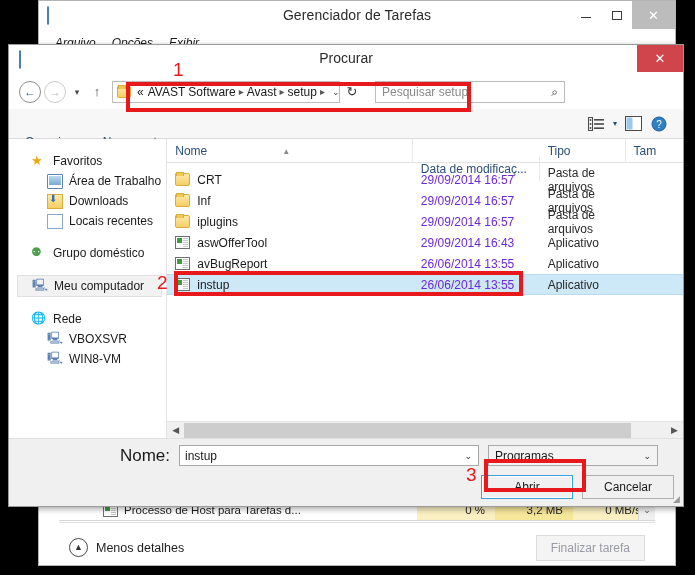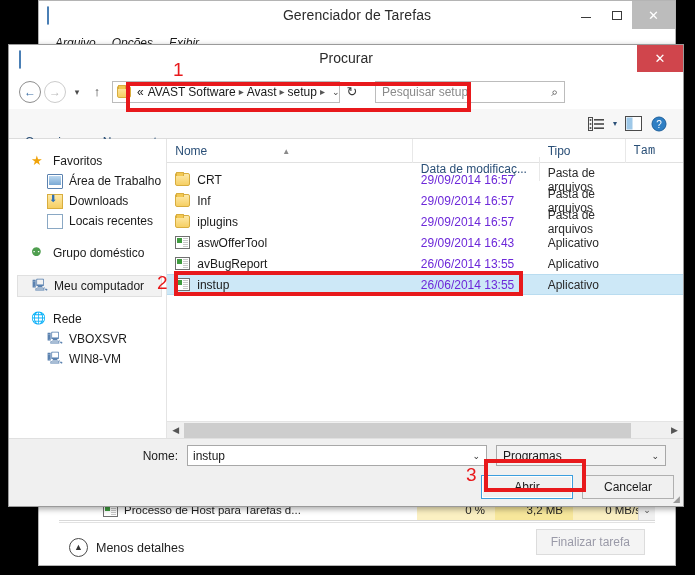--- a/index.html
+++ b/index.html
@@ -124,21 +124,21 @@
     font-size: 12.5px; color: #1f1f1f;
     padding-left: 10px;
   }
   .circ-chevron {
     width: 19px; height: 19px; border-radius: 50%;
     border: 1.3px solid #4a4a4a;
     display: flex; align-items: center; justify-content: center;
     font-size: 9px; color: #333; line-height: 1;
   }
   .tm-endtask {
-    position: absolute; right: 10px; top: 6px;
+    position: absolute; right: 10px; top: 12px;
     padding: 5px 14px;
     font-size: 12px;
     color: #9a9aa8;
     background: #f4f4f4;
     border: 1px solid #dcdcdc;
   }
 
   
   .dlg {
     position: absolute;
@@ -301,21 +301,21 @@
     height: 24px; line-height: 24px;
     padding-left: 8px;
     border-right: 1px solid #e8e8e8;
     position: relative;
     overflow: hidden;
     white-space: nowrap;
   }
   .ch-name { width: 258px; }
   .ch-date { width: 133px; margin-top: 37px; }
   .ch-type { width: 90px; }
-  .ch-size { width: 60px; border-right: none !important; font-family: Liberation Mono, monospace; }
+  .ch-size { width: 60px; border-right: none !important; }
   .sort-caret {
     position: absolute; left: 115px; top: 1px;
     font-size: 8px; color: #8a8a8a;
   }
   .file-row {
     display: flex; height: 21px; align-items: center;
     font-size: 12px; color: #1a1a1a;
   }
   .file-row.sel { background: #cde8f7; border-top:1px solid #b9dcf0; border-bottom:1px solid #b9dcf0;}
   .fr-name { width: 258px; display:flex; align-items:center; gap:7px; padding-left: 8px; }
@@ -343,21 +343,21 @@
     height: 68px;
     background: #f0f0f0;
     border-top: 1px solid #e0e0e0;
   }
   .fname-row {
     position: absolute; left: 0; right: 0; top: 6px;
     display: flex; align-items: center;
   }
   .fname-label {
     width: 170px; text-align: right; padding-right: 9px;
-    font-size: 12px; color: #1a1a1a; margin-left: 8px;
+    font-size: 17px; color: #1a1a1a;
   }
   .fname-input {
     width: 300px; height: 21px;
     background: #ffffff;
     border: 1px solid #a8a8a8;
     display: flex; align-items: center;
     padding-left: 5px;
     font-size: 12px; color: #1a1a1a;
   }
   .inp-caret { margin-left: auto; padding-right:6px; font-size: 9px; color:#333; }

